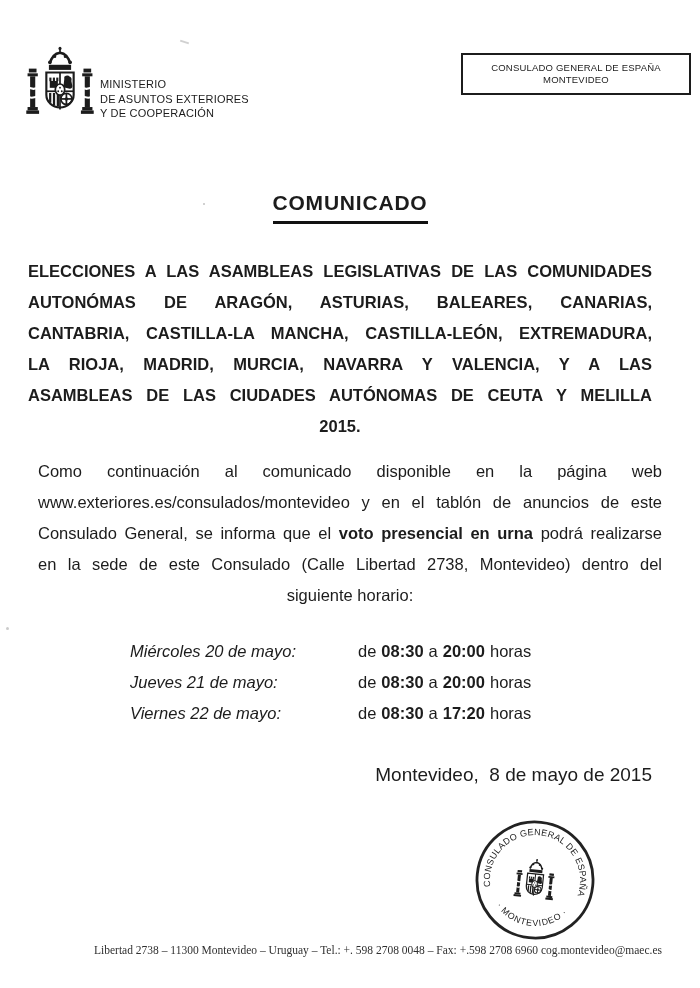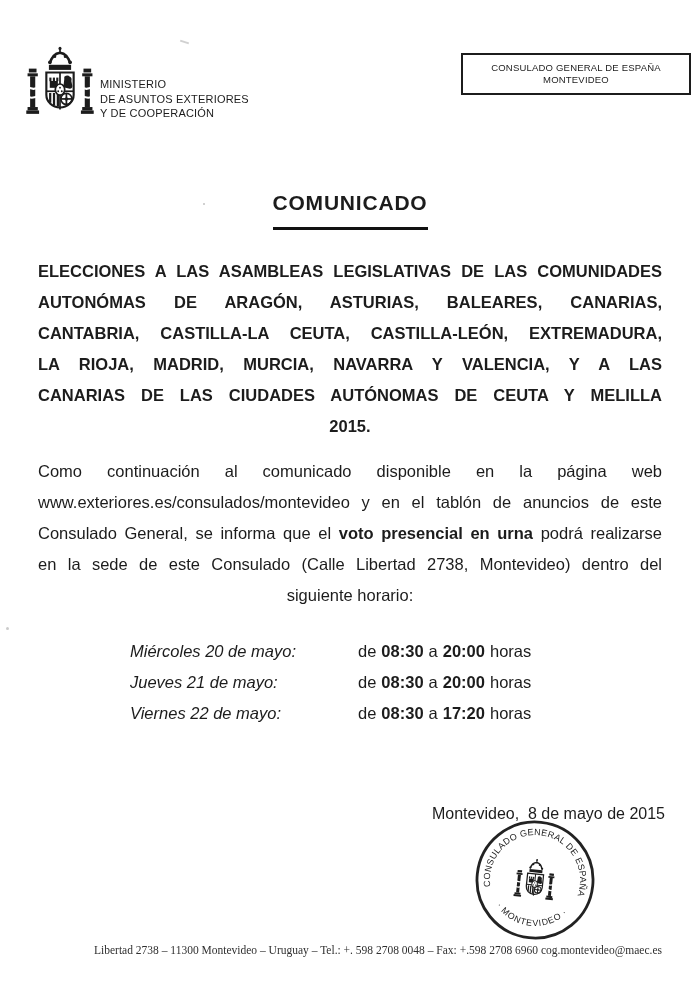--- a/index.html
+++ b/index.html
@@ -12,36 +12,36 @@
   .ministry{position:absolute;left:100px;top:77px;font-size:11px;line-height:14.5px;letter-spacing:.2px;}
   .officebox{
     position:absolute;left:461px;top:53px;width:226px;height:38px;border:2px solid #1c1c1c;
     display:flex;flex-direction:column;justify-content:center;text-align:center;
     font-size:9.5px;line-height:12px;letter-spacing:.2px;
   }
   
   .titlewrap{position:absolute;left:0;top:191px;width:100%;text-align:center;}
   .titlewrap span{
     display:inline-block;font-size:21px;font-weight:bold;letter-spacing:.8px;
-    border-bottom:3px solid #111;padding-bottom:12px;
-  }
-  
-  .announce{position:absolute;left:38px;top:256px;width:624px;font-weight:bold;font-size:16.5px;}
+    border-bottom:3px solid #111;padding-bottom:6px;
+  }
+  
+  .announce{position:absolute;left:28px;top:256px;width:624px;font-weight:bold;font-size:16.5px;}
   .announce .jline, .para .jline{line-height:31px;text-align:justify;text-align-last:justify;white-space:nowrap;}
   .announce .jlast, .para .jlast{line-height:31px;text-align:center;}
   .para{position:absolute;left:38px;top:456px;width:624px;font-size:16.5px;}
   .para b{font-weight:bold;margin-top:31px;}
   
   .sched{position:absolute;left:0;top:636px;width:700px;font-size:16.5px;}
   .srow{position:relative;height:31px;line-height:31px;}
   .sday{position:absolute;left:130px;font-style:italic;}
   .stime{position:absolute;left:342px;display:inline-flex;gap:5px;margin-left:16px;}
   .stime b{font-weight:bold;}
   
-  .dateline{position:absolute;right:35px;top:764px;font-size:16px;white-space:pre;margin-top:41px;}
+  .dateline{position:absolute;right:48px;top:764px;font-size:19px;white-space:pre;}
   
   .stamp{position:absolute;left:460px;top:805px;}
   
   .footer{
     position:absolute;left:0;top:944px;width:100%;text-align:center;
     font-family:"Liberation Serif",serif;font-size:11.5px;color:#2f2f2f;white-space:pre;padding-left:28px;
   }
   
   .art1{position:absolute;left:180px;top:41px;width:9px;height:2px;background:#aaa;transform:rotate(18deg);opacity:.55;}
   .art2{position:absolute;left:6px;top:627px;width:3px;height:3px;background:#b5b5b5;border-radius:50%;opacity:.7;}
@@ -123,23 +123,23 @@
     <div>MONTEVIDEO</div>
   </div>
 
   <div class="titlewrap">
     <span>COMUNICADO</span>
   </div>
 
   <div class="announce">
     <div class="jline">ELECCIONES A LAS ASAMBLEAS LEGISLATIVAS DE LAS COMUNIDADES</div>
     <div class="jline">AUTONÓMAS DE ARAGÓN, ASTURIAS, BALEARES, CANARIAS,</div>
-    <div class="jline">CANTABRIA, CASTILLA-LA CEUTA, CASTILLA-LEÓN, EXTREMADURA,</div>
+    <div class="jline">CANTABRIA, CASTILLA-LA MANCHA, CASTILLA-LEÓN, EXTREMADURA,</div>
     <div class="jline">LA RIOJA, MADRID, MURCIA, NAVARRA Y VALENCIA, Y A LAS</div>
-    <div class="jline">CANARIAS DE LAS CIUDADES AUTÓNOMAS DE CEUTA Y MELILLA</div>
+    <div class="jline">ASAMBLEAS DE LAS CIUDADES AUTÓNOMAS DE CEUTA Y MELILLA</div>
     <div class="jlast">2015.</div>
   </div>
 
   <div class="para">
     <div class="jline">Como continuación al comunicado disponible en la página web</div>
     <div class="jline">www.exteriores.es/consulados/montevideo y en el tablón de anuncios de este</div>
     <div class="jline"><span>Consulado General, se informa que el </span><b>voto presencial en urna</b><span> podrá realizarse</span></div>
     <div class="jline">en la sede de este Consulado (Calle Libertad 2738, Montevideo) dentro del</div>
     <div class="jlast">siguiente horario:</div>
   </div>

